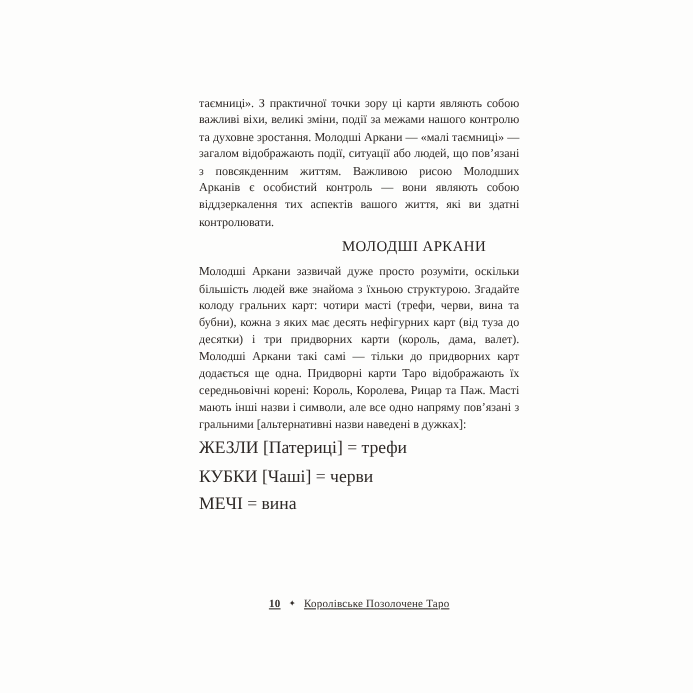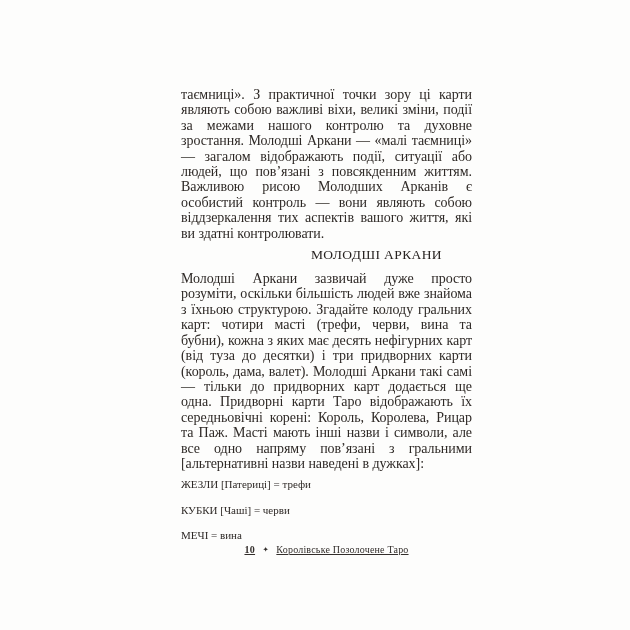--- a/index.html
+++ b/index.html
@@ -22,21 +22,21 @@
   }
   .text-column {
     position: absolute;
     left: 181px;
     top: 0;
     width: 291px;
     padding-top: 87px;
   }
   .body-para {
     margin: 0;
-    font-size: 14px;
+    font-size: 11px;
     line-height: 15.4px;
     text-align: justify;
     letter-spacing: -0.05px;
     color: #2e2926;
   }
   .section-heading {
     margin: 6px 0 8px 0;
     font-size: 13.5px;
     line-height: 16px;
     font-weight: normal;
@@ -44,21 +44,21 @@
     text-align: right;
     padding-right: 30px;
     color: #272220;
   }
   .suit-list {
     list-style: none;
     margin: 6px 0 0 0;
     padding: 0;
   }
   .suit-list li {
-    font-size: 11px;
+    font-size: 16px;
     line-height: 15px;
     margin: 0 0 10.5px 0;
     text-align: left;
     color: #2e2926;
   }
   .para-elements {
     margin-top: 5px;
   }
   .page-footer {
     position: absolute;

